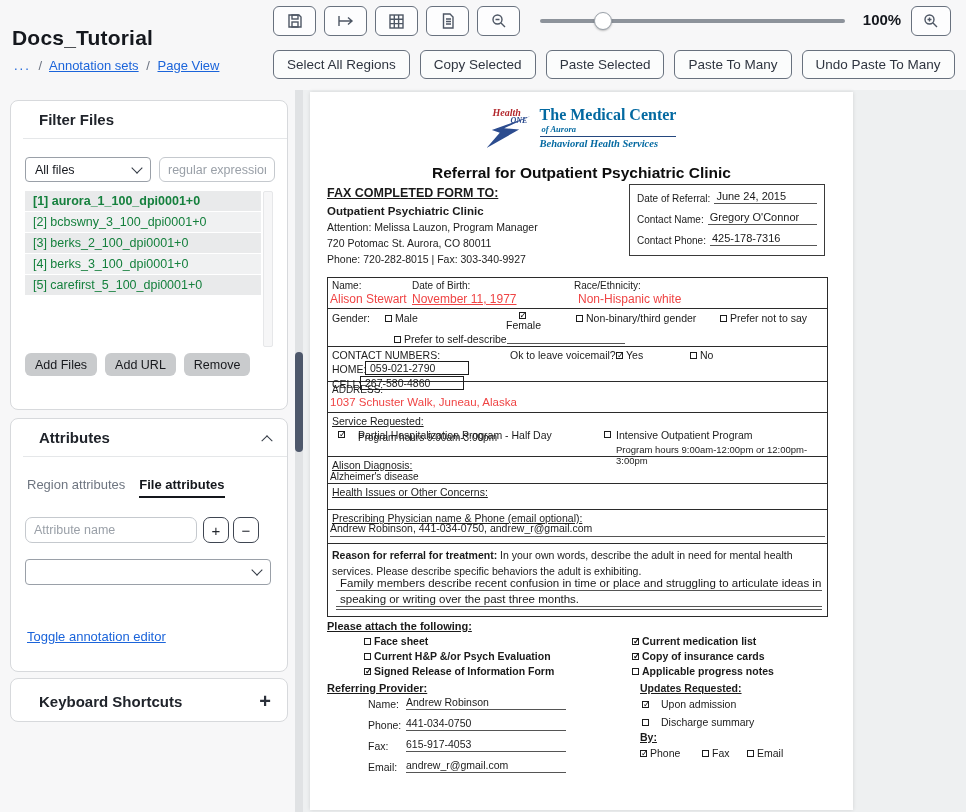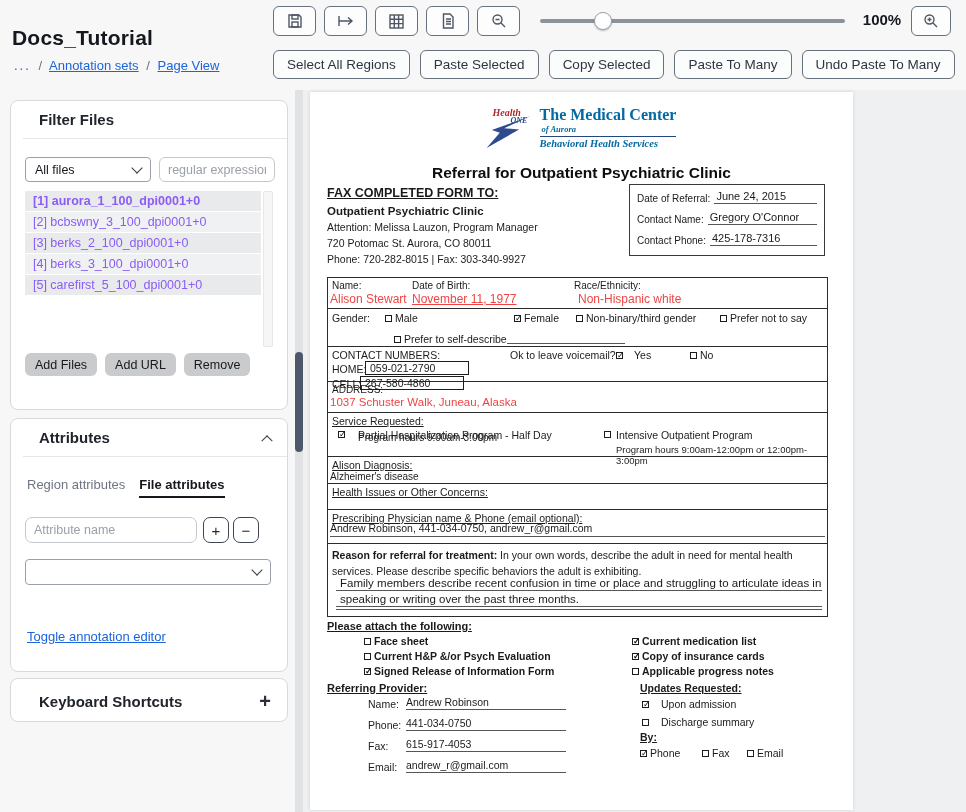--- a/index.html
+++ b/index.html
@@ -43,21 +43,21 @@
   .panel-title { font-size:15px; font-weight:600; color:#20242b; }
   .chev { display:inline-block; width:8px; height:8px; border-right:1.8px solid #333a45; border-bottom:1.8px solid #333a45; }
   .chev.up { transform:rotate(-135deg) translate(-2px,-2px); }
   .chev.down { transform:rotate(45deg); margin-top:-4px; }
 
   .fake-select { position:absolute; background:#fff; border:1px solid #9aa0a8; border-radius:4px; display:flex; align-items:center; justify-content:space-between; padding:0 9px; font-size:12.5px; color:#15181e; cursor:pointer; }
   .text-input { position:absolute; border:1px solid #c5c9ce; border-radius:6px; font-family:"Liberation Sans",sans-serif; font-size:12.5px; color:#15181e; padding:0 8px; background:#fff; }
   .text-input::placeholder { color:#9aa0a8; }
 
   .file-list { position:absolute; left:14px; top:90px; width:236px; height:156px; }
-  .file-row { height:20px; margin-bottom:1px; background:#e9eaeb; font-size:12.5px; color:#8b5cf6; display:flex; align-items:center; padding-left:8px; cursor:pointer; white-space:nowrap; overflow:hidden; }
+  .file-row { height:20px; margin-bottom:1px; background:#e9eaeb; font-size:12.5px; color:#15803d; display:flex; align-items:center; padding-left:8px; cursor:pointer; white-space:nowrap; overflow:hidden; }
   .file-row:nth-child(even){ background:#f0f1f2; }
   .file-row.sel { font-weight:700; }
   .list-scroll { position:absolute; left:252px; top:90px; width:10px; height:156px; background:#f6f6f7; border:1px solid #e6e7e9; border-radius:2px; }
 
   .gray-btn { height:23px; padding:0 10px; background:#c9cbcd; border:none; border-radius:6px; font-family:"Liberation Sans",sans-serif; font-size:12.5px; color:#17191d; cursor:pointer; }
 
   .tabs { position:absolute; left:16px; top:58px; display:flex; gap:14px; font-size:13px; }
   .tab { color:#6e7580; padding-bottom:4px; cursor:pointer; }
   .tab.active { color:#14171c; font-weight:600; border-bottom:2px solid #14171c; }
 
@@ -162,22 +162,22 @@
   <div class="zoom-label">100%</div>
   <div class="btn-icon btn-zoom-in">
     <svg width="16" height="16" viewBox="0 0 16 16">
         <circle cx="6.5" cy="6.5" r="4.5"></circle>
         <path d="M10 10 L14 14 M4.5 6.5 h4 M6.5 4.5 v4"></path>
       </svg>
   </div>
 
   <div class="action-row">
     <button class="action-btn">Select All Regions</button>
+    <button class="action-btn">Copy Selected</button>
     <button class="action-btn">Paste Selected</button>
-    <button class="action-btn">Copy Selected</button>
     <button class="action-btn">Paste To Many</button>
     <button class="action-btn">Undo Paste To Many</button>
   </div>
 
   <div class="panel" style="top:100px; height:310px;">
     <div class="panel-header">
       <span class="panel-title">Filter Files</span>
     </div>
     <div class="fake-select" style="left:14px; top:56px; width:126px; height:25px;">
       <span>All files</span>
@@ -284,41 +284,41 @@
         <span class="abs lbl-sm" style="left:246px; top:2px;">Race/Ethnicity:</span>
         <span class="abs val" style="left:2px; top:14px; font-size:12px;">Alison Stewart</span>
         <span class="abs val" style="left:84px; top:14px; font-size:12px;text-decoration:underline;">November 11, 1977</span>
         <span class="abs val" style="left:250px; top:14px; font-size:12px;">Non-Hispanic white</span>
 
         <span class="abs lbl" style="left:4px; top:34px;">Gender:</span>
         <span class="abs cbi" style="left:57px; top:34px;">
             <span class="cb"></span>
             <span>Male</span>
           </span>
-        <span class="abs cbi" style="left:186px; top:34px;">
+        <span class="abs cbi" style="left:178px; top:34px;flex-direction:column;">
             <span class="cb on"></span>
             <span>Female</span>
           </span>
         <span class="abs cbi" style="left:248px; top:34px;">
             <span class="cb"></span>
             <span>Non-binary/third gender</span>
           </span>
         <span class="abs cbi" style="left:392px; top:34px;">
             <span class="cb"></span>
             <span>Prefer not to say</span>
           </span>
         <span class="abs cbi" style="left:66px; top:55px;">
             <span class="cb"></span>
             <span>Prefer to self-describe</span>
             <span class="fill-line" style="display:inline-block; width:118px; height:10px;"></span>
           </span>
 
         <span class="abs lbl" style="left:4px; top:71px;">CONTACT NUMBERS:</span>
         <span class="abs lbl" style="left:182px; top:71px;">Ok to leave voicemail?</span>
-        <span class="abs cbi" style="left:288px; top:71px;gap:8px;">
+        <span class="abs cbi" style="left:288px; top:71px;">
             <span class="cb on"></span>
             <span>Yes</span>
           </span>
         <span class="abs cbi" style="left:362px; top:71px;">
             <span class="cb"></span>
             <span>No</span>
           </span>
         <span class="abs lbl" style="left:4px; top:85px;">HOME:</span>
         <span class="abs vbox" style="left:37px; top:83px; width:104px;">059-021-2790</span>
         <span class="abs lbl" style="left:4px; top:100px;">CELL:</span>

